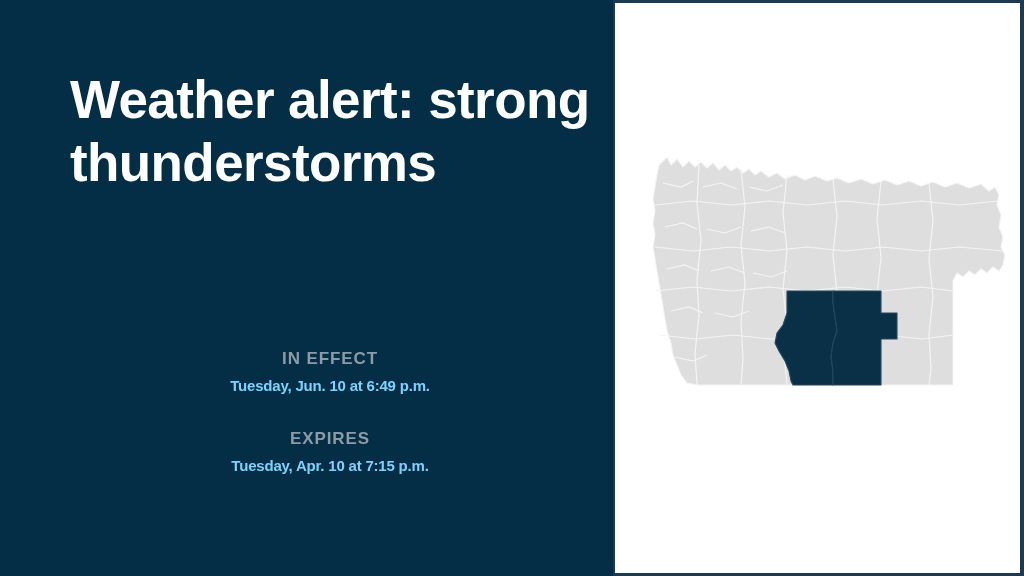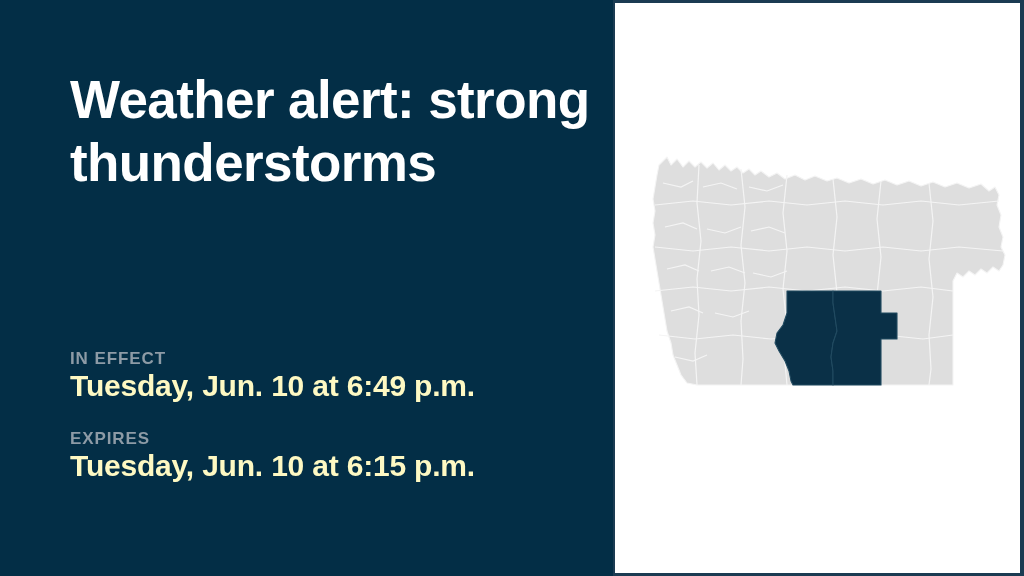--- a/index.html
+++ b/index.html
@@ -42,40 +42,41 @@
     font-size: 53px;
     line-height: 63px;
     font-weight: bold;
     letter-spacing: -0.6px;
   }
   #alert-times {
     position: absolute;
     left: 70px;
     top: 348px;
     width: 520px;
+    text-align: center;
   }
   .time-block {
     margin: 0 0 27px 0;
   }
   .time-block:last-child {
     margin-bottom: 15px;
   }
   .time-label {
     display: block;
     color: #8d9ba6;
     font-size: 17px;
     font-weight: bold;
     letter-spacing: 0.9px;
     line-height: 21px;
     text-transform: uppercase;
   }
   .time-value {
     display: block;
-    color: #fef9c3;
-    font-size: 30px;
+    color: #7dd3fc;
+    font-size: 15px;
     font-weight: bold;
     line-height: 30px;
     letter-spacing: -0.2px;
     margin-top: 2px;
   }
   
   #alert-map-panel {
     position: absolute;
     left: 613px;
     top: 0;
@@ -120,21 +121,21 @@
 
     <div id="alert-times">
 
       <div class="time-block">
         <span class="time-label">IN EFFECT</span>
         <span class="time-value">Tuesday, Jun. 10 at 6:49 p.m.</span>
       </div>
 
       <div class="time-block">
         <span class="time-label">EXPIRES</span>
-        <span class="time-value">Tuesday, Jun. 10 at 6:15 p.m.</span>
+        <span class="time-value">Tuesday, Apr. 10 at 7:15 p.m.</span>
       </div>
 
     </div>
   </div>
 
   <div id="alert-map-panel">
     <svg id="oregon-map" viewBox="0 0 370 285" xmlns="http://www.w3.org/2000/svg">
 
       <g>
 

